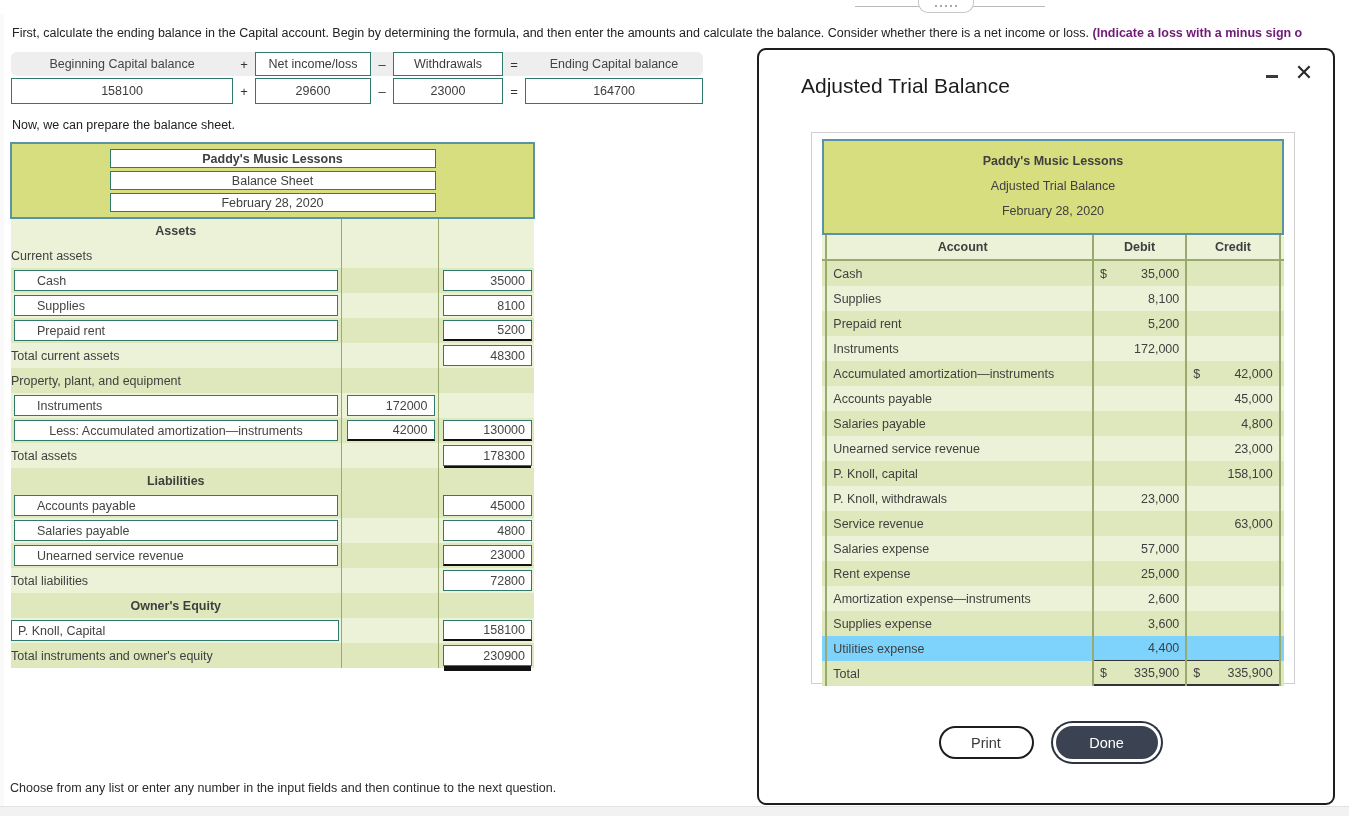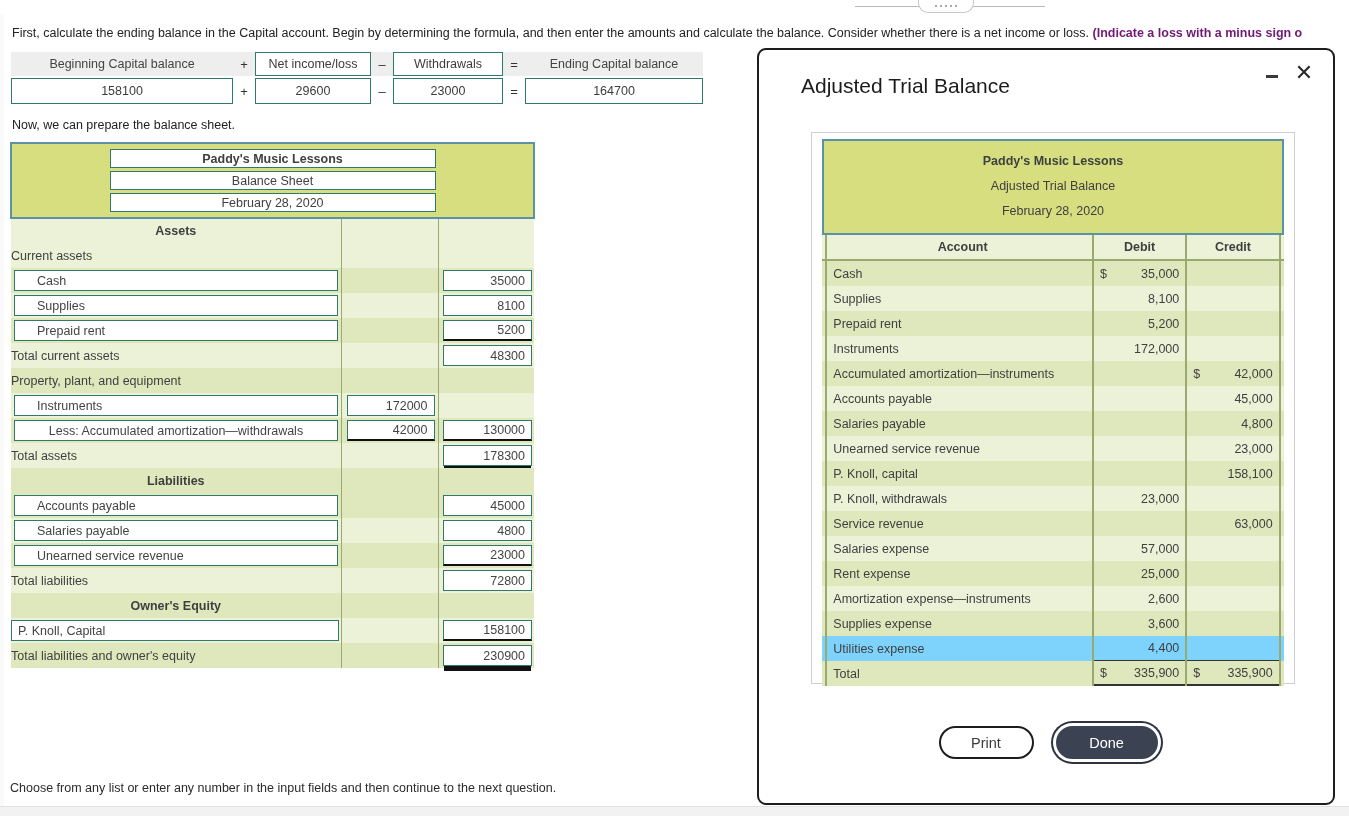--- a/index.html
+++ b/index.html
@@ -24,21 +24,21 @@
 
   
   .qtext {
     position:absolute; left:12px; top:26px; width:1340px;
     font-size:12.5px; color:#222; white-space:nowrap;
   }
   .qtext .green { color:#701a75; font-weight:bold; }
 
   
   .formula { position:absolute; left:11px; top:52px; }
-  .frow { display:flex; align-items:flex-end; }
+  .frow { display:flex; align-items:flex-end;border-radius:6px; }
   .frow.labels { background:#eeeeee; height:24px; }
   .frow.values { height:26px; margin-top:2px; }
   .fcell { display:flex; align-items:center; justify-content:center;
            font-size:12.5px; color:#3c3c3c; height:100%; }
   .fop { width:22px; justify-content:center; color:#333; font-size:13px; }
   .fbox { border:1px solid #2f7a6d; background:#fff; }
   .flab-plain { color:#444; }
   .w1 { width:222px; } .w2 { width:116px; } .w3 { width:110px; } .w4 { width:178px; }
 
   .nowtext { position:absolute; left:12px; top:118px; font-size:12.5px; color:#222; }
@@ -224,21 +224,21 @@
       <td class="c-lbl bg-b">
             <div class="ibox lbl" style="padding-left:22px">Instruments</div>
           </td>
       <td class="c-mid bg-b">
             <div class="ibox num mid">172000</div>
           </td>
       <td class="c-amt bg-b"></td>
     </tr>
     <tr class="body-row">
       <td class="c-lbl bg-a">
-            <div class="ibox lbl ctr">Less: Accumulated amortization—withdrawals</div>
+            <div class="ibox lbl ctr">Less: Accumulated amortization—instruments</div>
           </td>
       <td class="c-mid bg-a">
             <div class="ibox num mid u-single">42000</div>
           </td>
       <td class="c-amt bg-a">
             <div class="ibox num u-single">130000</div>
           </td>
     </tr>
     <tr class="body-row">
       <td class="c-lbl bg-b plain">Total assets</td>
@@ -296,21 +296,21 @@
     <tr class="body-row">
       <td class="c-lbl bg-b">
             <div class="ibox lbl" style="margin-left:0;width:328px;padding-left:6px">P. Knoll, Capital</div>
           </td>
       <td class="c-mid bg-b"></td>
       <td class="c-amt bg-b">
             <div class="ibox num u-single">158100</div>
           </td>
     </tr>
     <tr class="body-row">
-      <td class="c-lbl bg-a plain">Total liabilities and owner's equity</td>
+      <td class="c-lbl bg-a plain">Total instruments and owner's equity</td>
       <td class="c-mid bg-a"></td>
       <td class="c-amt bg-a">
             <div class="ibox num u-double">230900</div>
           </td>
     </tr>
   </tbody>
     </table>
 
   <div class="footnote">Choose from any list or enter any number in the input fields and then continue to the next question.</div>
   <div class="footer-sep"></div>

